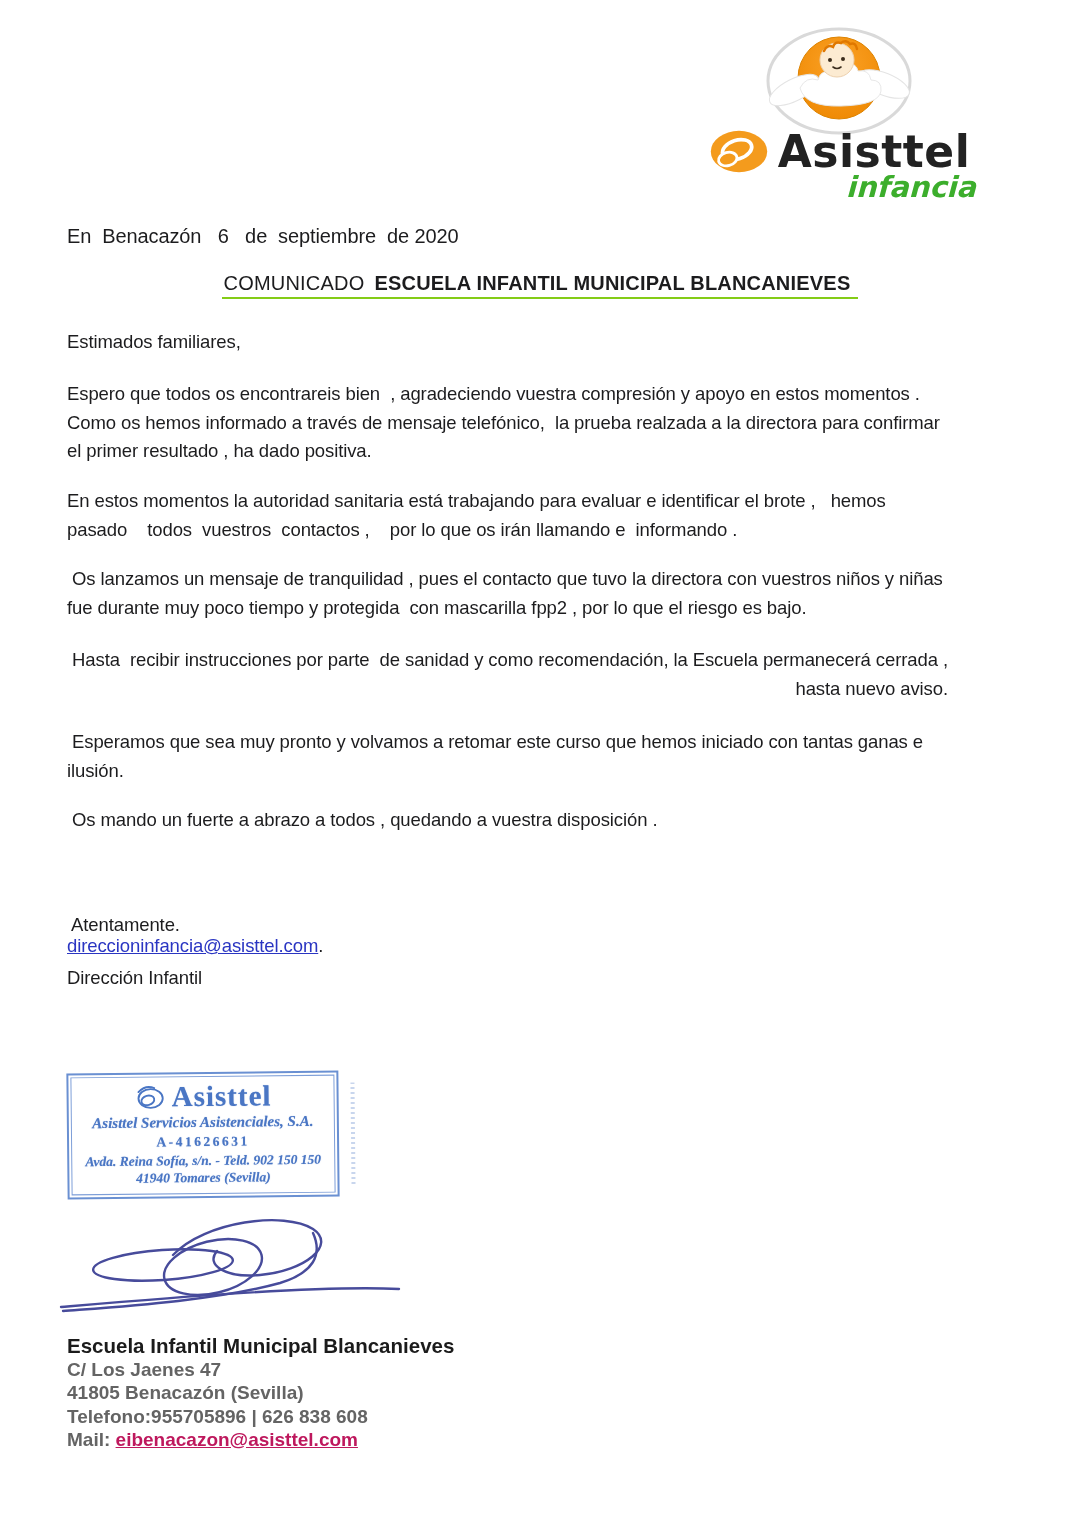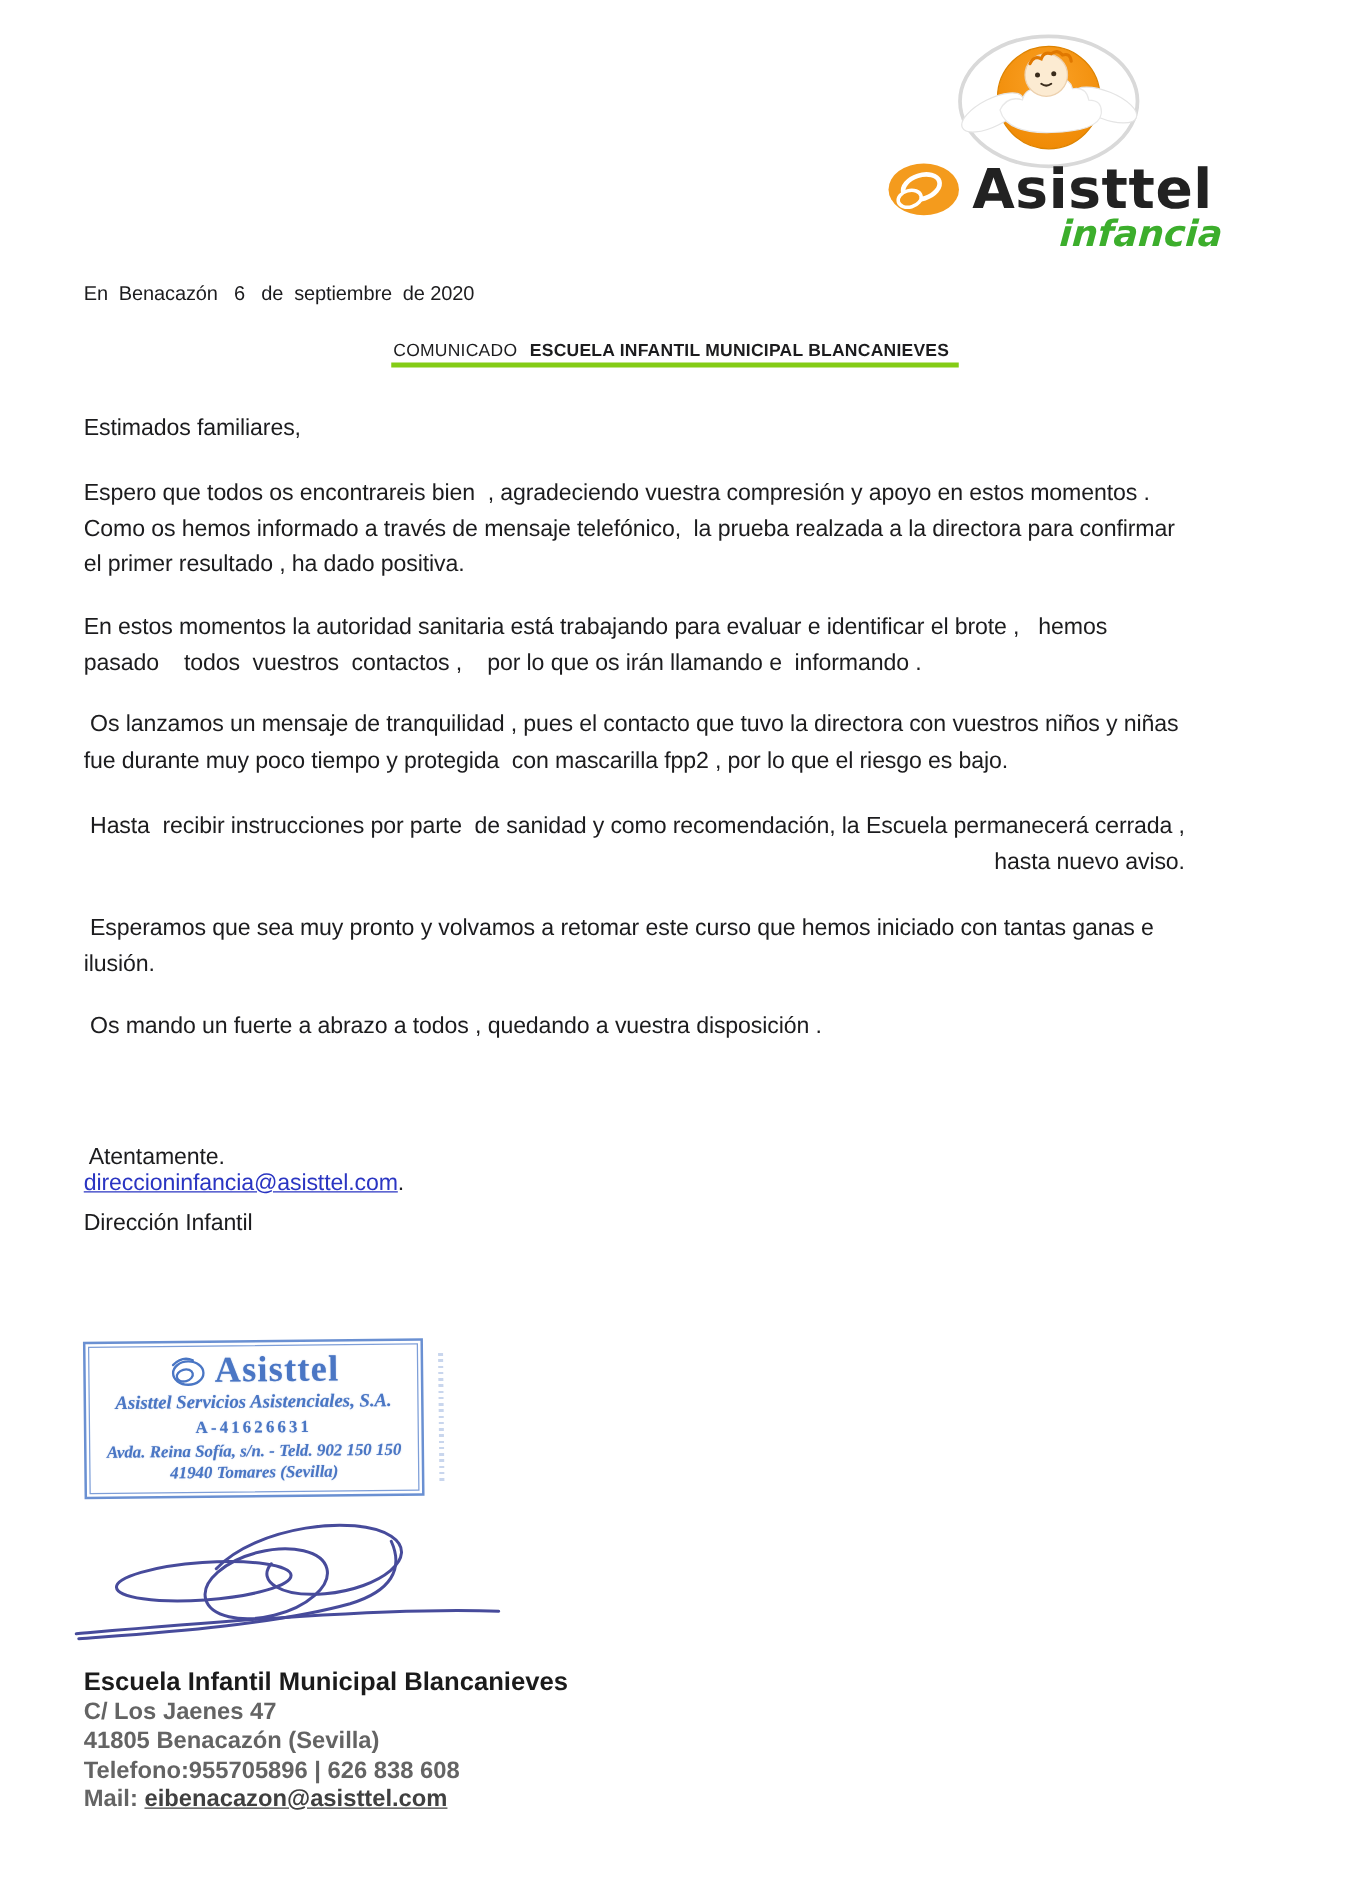--- a/index.html
+++ b/index.html
@@ -12,24 +12,24 @@
   .baby-svg{display:block;margin:0 auto;}
   .brand-row{display:flex;align-items:center;justify-content:center;gap:8px;margin-top:-8px;}
   .brand-text{font-family:"DejaVu Sans",sans-serif;font-weight:600;font-size:44px;
               color:#222222;letter-spacing:.5px;line-height:1;}
   .brand-sub{display:block;text-align:right;margin-right:16px;margin-top:-2px;
              font-family:"DejaVu Sans",sans-serif;font-style:italic;font-weight:bold;
              font-size:29px;color:#3CAE2C;transform:skewX(-4deg);line-height:1;}
 
   
   .tb{position:absolute;left:0;white-space:pre;font-size:18.5px;line-height:28.5px;letter-spacing:-.1px;}
-  .date-line{top:222px;font-size:16px;}
+  .date-line{top:222px;font-size:20px;}
   .title-row{position:absolute;top:272px;left:0;width:100%;text-align:center;white-space:nowrap;}
-  .title-underline{display:inline-block;border-bottom:4px solid #84cc16;padding:0 8px 2px 2px;
-                   font-size:14px;letter-spacing:.2px;}
+  .title-underline{display:inline-block;border-bottom:2px solid #84cc16;padding:0 8px 2px 2px;
+                   font-size:20px;letter-spacing:.2px;}
   .title-bold{font-weight:bold;margin-left:10px;}
   .salutation{top:328px;}
   .p1{top:380px;} .p2{top:487px;} .p3{top:565px;} .p4{top:646px;text-align:right;} .p5{top:728px;} .p6{top:806px;}
   .closing{top:911px;}
   .signer{top:964px;}
   .signer-email-row{top:932px;}
   .signer-email{color:#2A35C2;text-decoration:underline;cursor:pointer;}
   .signer-email-suffix{color:#1c1c1e;}
 
   
@@ -47,21 +47,21 @@
   .stamp-microtext{position:absolute;left:282px;top:10px;width:4px;height:104px;opacity:.3;
     background:repeating-linear-gradient(#4a76c4 0 2px,transparent 2px 5px);}
 
   
   .signature{position:absolute;left:-12px;top:1203px;}
 
   
   .footer{position:absolute;left:0;top:1334px;font-weight:bold;}
   .footer-name{font-size:20.5px;color:#1b1b1b;line-height:23.5px;}
   .footer-line{font-size:19px;color:#646464;line-height:23.5px;}
-  .footer-email{color:#404040;text-decoration:underline;cursor:pointer;}
+  .footer-email{color:#be185d;text-decoration:underline;cursor:pointer;}
 </style>
 </head>
 <body>
 
 <div class="page">
 
   <div class="logo">
     <svg class="baby-svg" viewBox="0 0 150 112" width="150" height="112">
       <defs>
         <radialGradient id="gO" cx="50%" cy="35%" r="75%">

